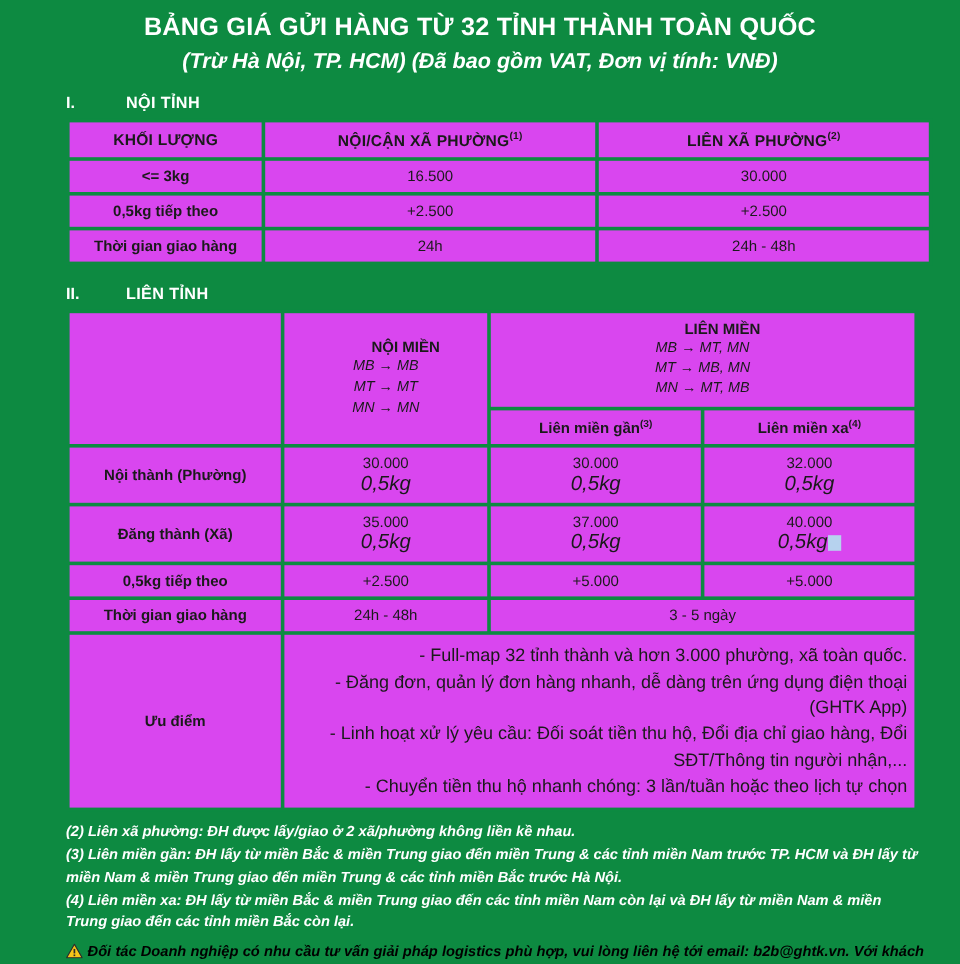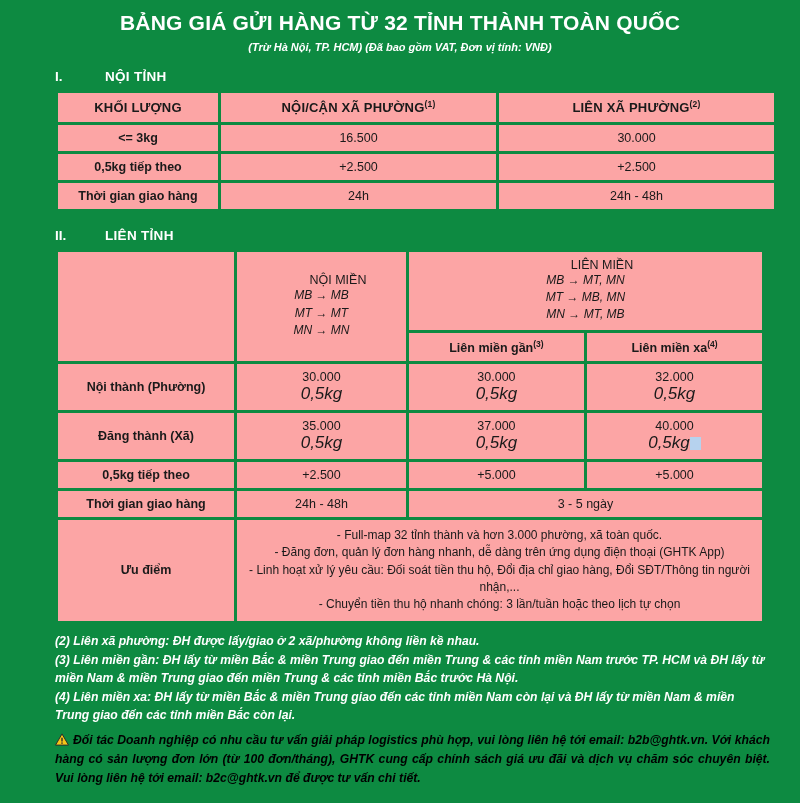--- a/index.html
+++ b/index.html
@@ -20,21 +20,21 @@
     text-align: center;
     font-size: 21px;
     font-weight: bold;
     letter-spacing: 0.2px;
     padding-top: 10px;
     line-height: 1.25;
     color: #ffffff;
   }
   .subtitle {
     text-align: center;
-    font-size: 11px;
+    font-size: 18px;
     font-style: italic;
     font-weight: bold;
     padding-top: 5px;
     color: #ffffff;
   }
 
   
   .section-head {
     display: flex;
     align-items: baseline;
@@ -48,43 +48,43 @@
 
   
   table {
     border-collapse: separate;
     border-spacing: 3px;
     background: #0d8a41;
     color: #1a1a1a;
     table-layout: fixed;
   }
   td, th {
-    background: #fca5a5;
+    background: #d946ef;
     text-align: center;
     vertical-align: middle;
     font-size: 12.5px;
     padding: 6px 4px;
     font-weight: normal;
     border: 0;
   }
   .t1 { width: 710px; margin: 0 0 0 45px; }
   .t2 { width: 710px; margin: 0 0 0 45px; }
 
   .hdr { font-weight: bold; font-size: 13px; letter-spacing: 0.2px; }
   .rowlabel { font-weight: bold; font-size: 12.5px; }
   .val { font-size: 12.5px; }
   .sub { font-size: 8.5px; vertical-align: super; }
   .ital { font-style: italic; font-size: 17px; display: block; }
-  .nm { font-weight: normal; font-size: 12.5px; margin-left: 33px; }
+  .nm { font-weight: bold; font-size: 12.5px; margin-left: 33px; }
   .flow { font-style: italic; font-size: 12px; display: block; line-height: 1.45; }
   .subhdr { font-weight: bold; font-size: 12.5px; }
 
   .perk-cell {
-    text-align: center;
-    font-size: 12px;
+    text-align: right;
+    font-size: 15px;
     line-height: 1.45;
     padding: 7px 6px 7px 6px;
     vertical-align: top;
   }
   .perk-cell p { margin: 0; }
 
   .sel-highlight {
     background: #b6d2ee;
     display: inline-block;
     width: 11px;

